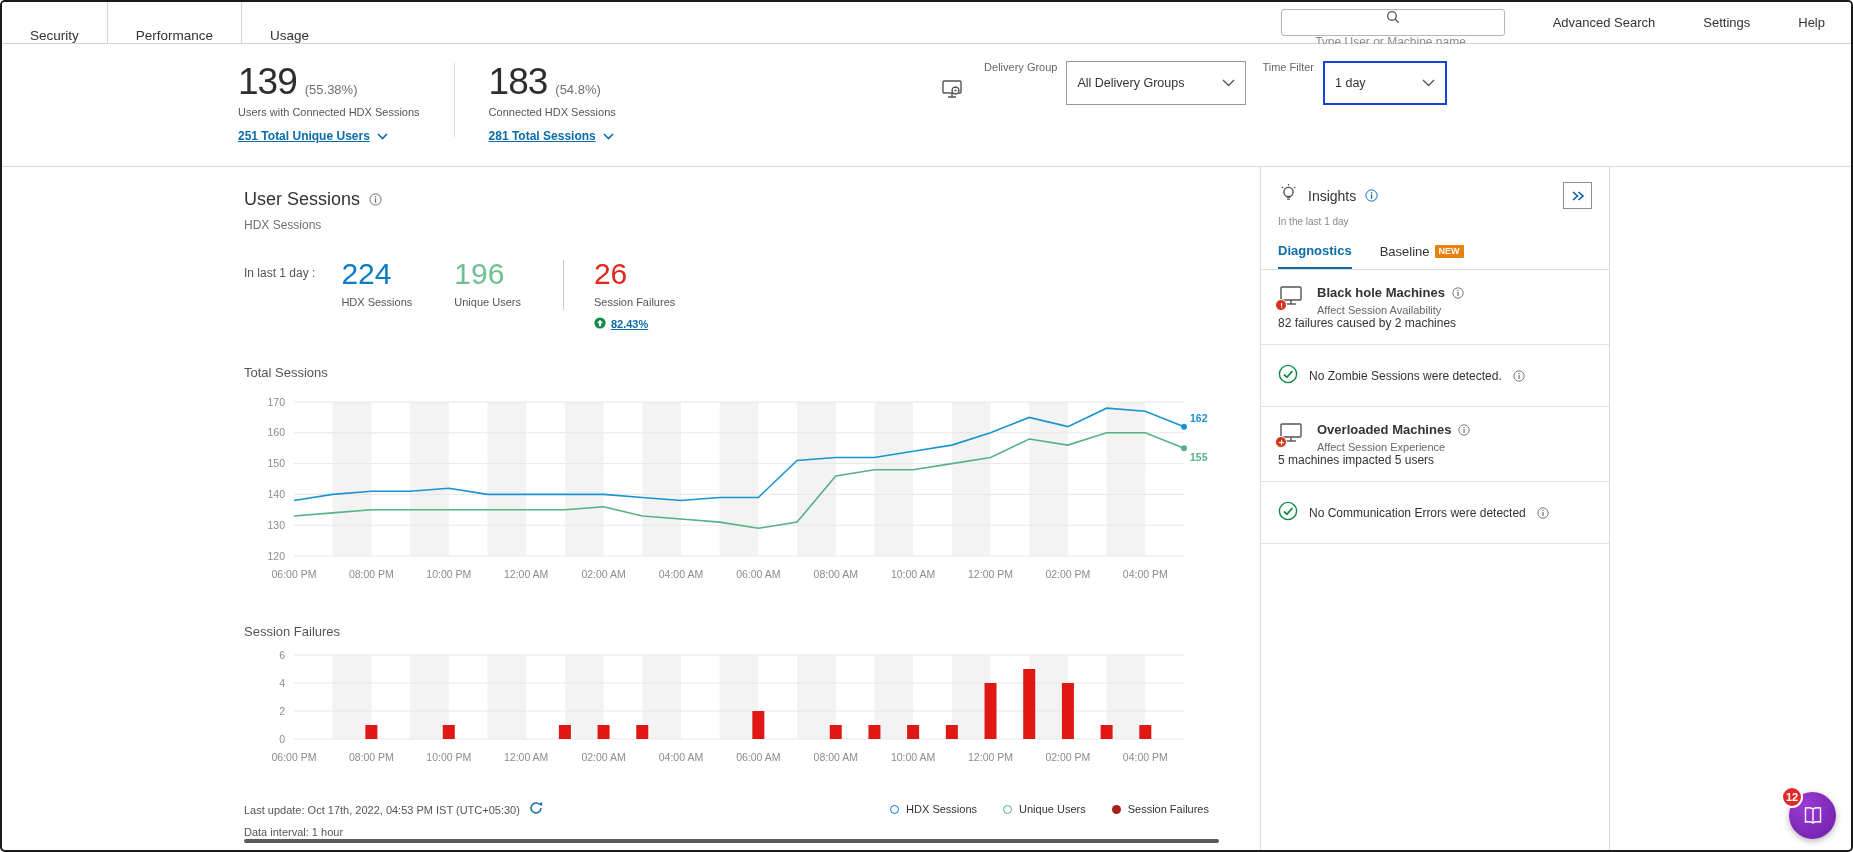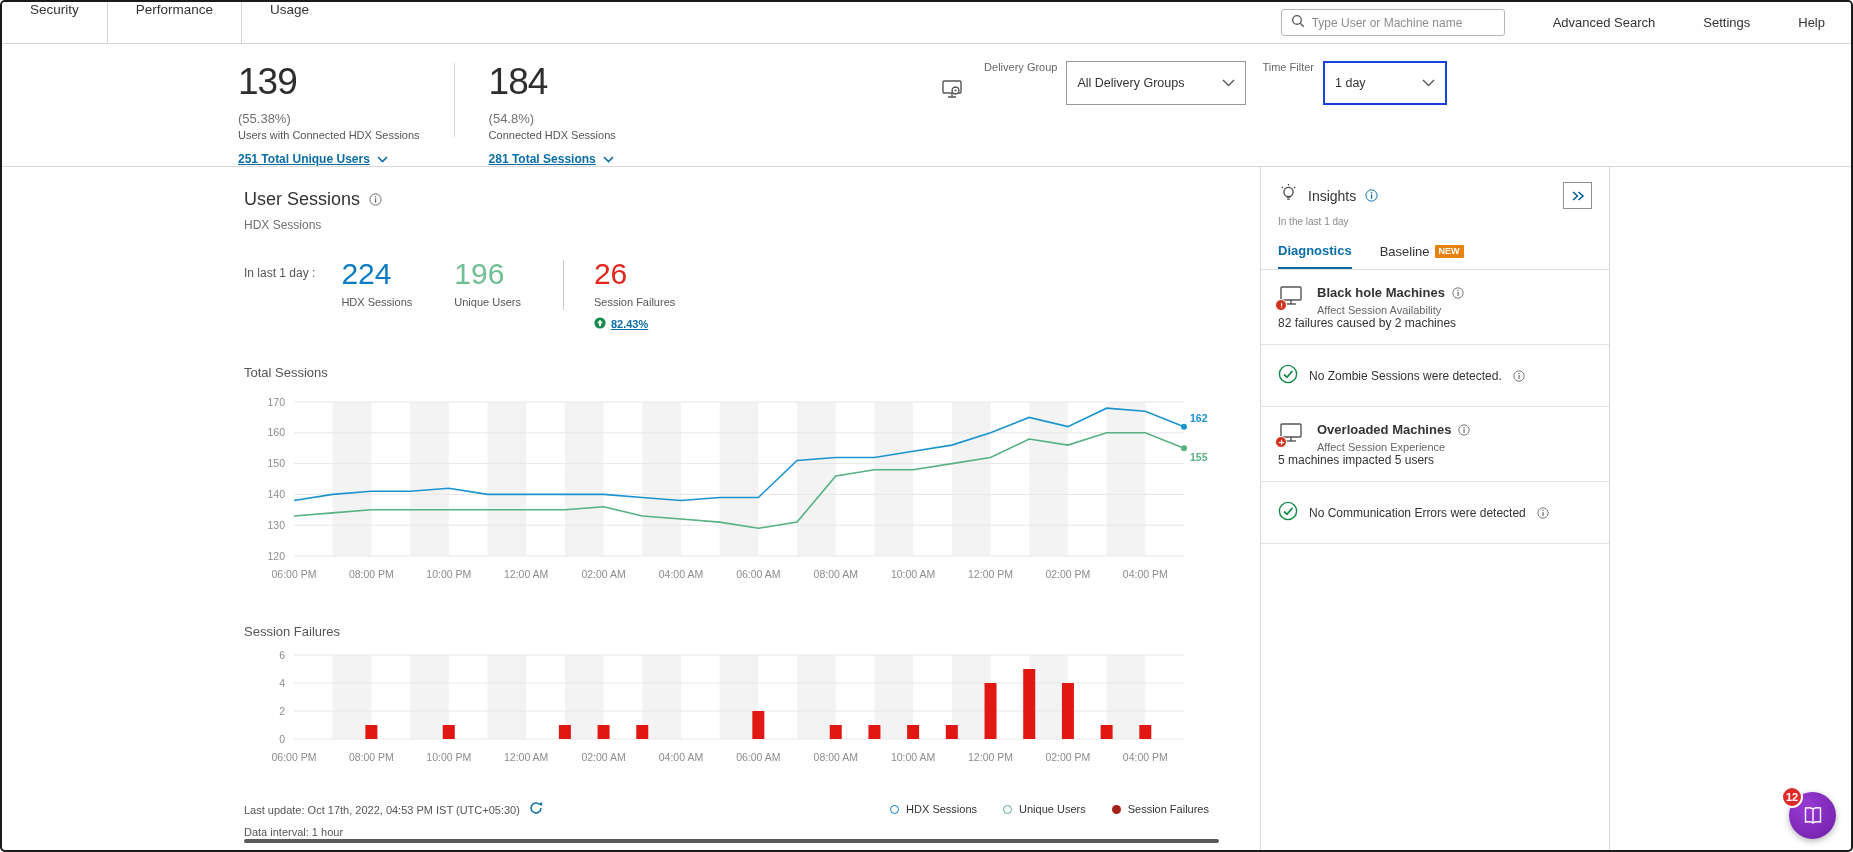--- a/index.html
+++ b/index.html
@@ -16,51 +16,51 @@
     flex-direction: column;
   }
   
   .topbar {
     height: 42px; flex: 0 0 42px;
     display: flex; align-items: stretch;
     border-bottom: 1px solid #d4d4d4;
     background: #fefefe;
   }
   .tab {
-    display: flex; align-items: flex-start;
+    display: flex; align-items: flex-end;
     padding: 0 28px; font-size: 13.5px; color: #333; cursor: pointer;
   }
   .tab.active {
     border-left: 1px solid #d4d4d4; border-right: 1px solid #d4d4d4;
     background: #fff;
   }
   .topbar-right { margin-left: auto; display: flex; align-items: center; padding-right: 26px; }
   .searchbox {
     display: flex; align-items: center; gap: 7px;
     width: 224px; height: 27px;
     border: 1px solid #b5b5b5; border-radius: 3px;
-    padding: 0 9px; background: #fff;
+    padding: 0 9px; background: #fff; flex-direction: column;
   }
   .searchbox input {
     border: none; outline: none; flex: 1; font-size: 12px;
     font-family: "Liberation Sans", sans-serif; color: #333; background: transparent;
   }
   .searchbox input::placeholder { color: #8d8d8d; }
   .top-link { margin-left: 48px; font-size: 13px; color: #333; cursor: pointer; white-space: nowrap; }
 
   
   .summary {
     flex: 0 0 123px;
     display: flex; align-items: flex-start;
     padding: 17px 0 0 236px;
     border-bottom: 1px solid #d8d8d8;
     background: #fff;
   }
   .sum-stat { }
-  .big-row { display: flex; align-items: baseline; gap: 8px; flex-direction: column; }
+  .big-row { display: flex; align-items: baseline; gap: 8px; }
   .big { font-size: 37px; font-weight: 400; color: #2e2e2e; letter-spacing: -1px; }
   .pct { font-size: 13px; color: #707070; }
   .sum-label { font-size: 11px; color: #555; margin-top: 3px; }
   .sum-link { margin-top: 11px; display: flex; align-items: center; gap: 7px;
               font-size: 12px; font-weight: bold; color: #0a6da8; cursor: pointer; }
   .sum-link .txt { text-decoration: underline; }
   .sum-div { width: 1px; background: #dcdcdc; height: 74px; margin: 2px 34px 0 34px; }
 
   .filters { margin-left: auto; margin-right: 404px; display: flex; align-items: flex-end; gap: 16px; }
   .icon-btn { width: 32px; height: 32px; display: flex; align-items: center; justify-content: center; cursor: pointer; }
@@ -186,21 +186,21 @@
       <span><svg width="11" height="7" viewBox="0 0 11 7">
             <polyline points="1,1 5.5,5.5 10,1" fill="none" stroke="#0a6da8" stroke-width="1.6"></polyline>
           </svg></span>
     </div>
   </div>
 
   <div class="sum-div"></div>
 
   <div class="sum-stat">
     <div class="big-row">
-      <span class="big">184</span>
+      <span class="big">183</span>
       <span class="pct">(54.8%)</span>
     </div>
     <div class="sum-label">Connected HDX Sessions</div>
     <div class="sum-link">
       <span class="txt">281 Total Sessions</span>
       <span><svg width="11" height="7" viewBox="0 0 11 7">
             <polyline points="1,1 5.5,5.5 10,1" fill="none" stroke="#0a6da8" stroke-width="1.6"></polyline>
           </svg></span>
     </div>
   </div>

